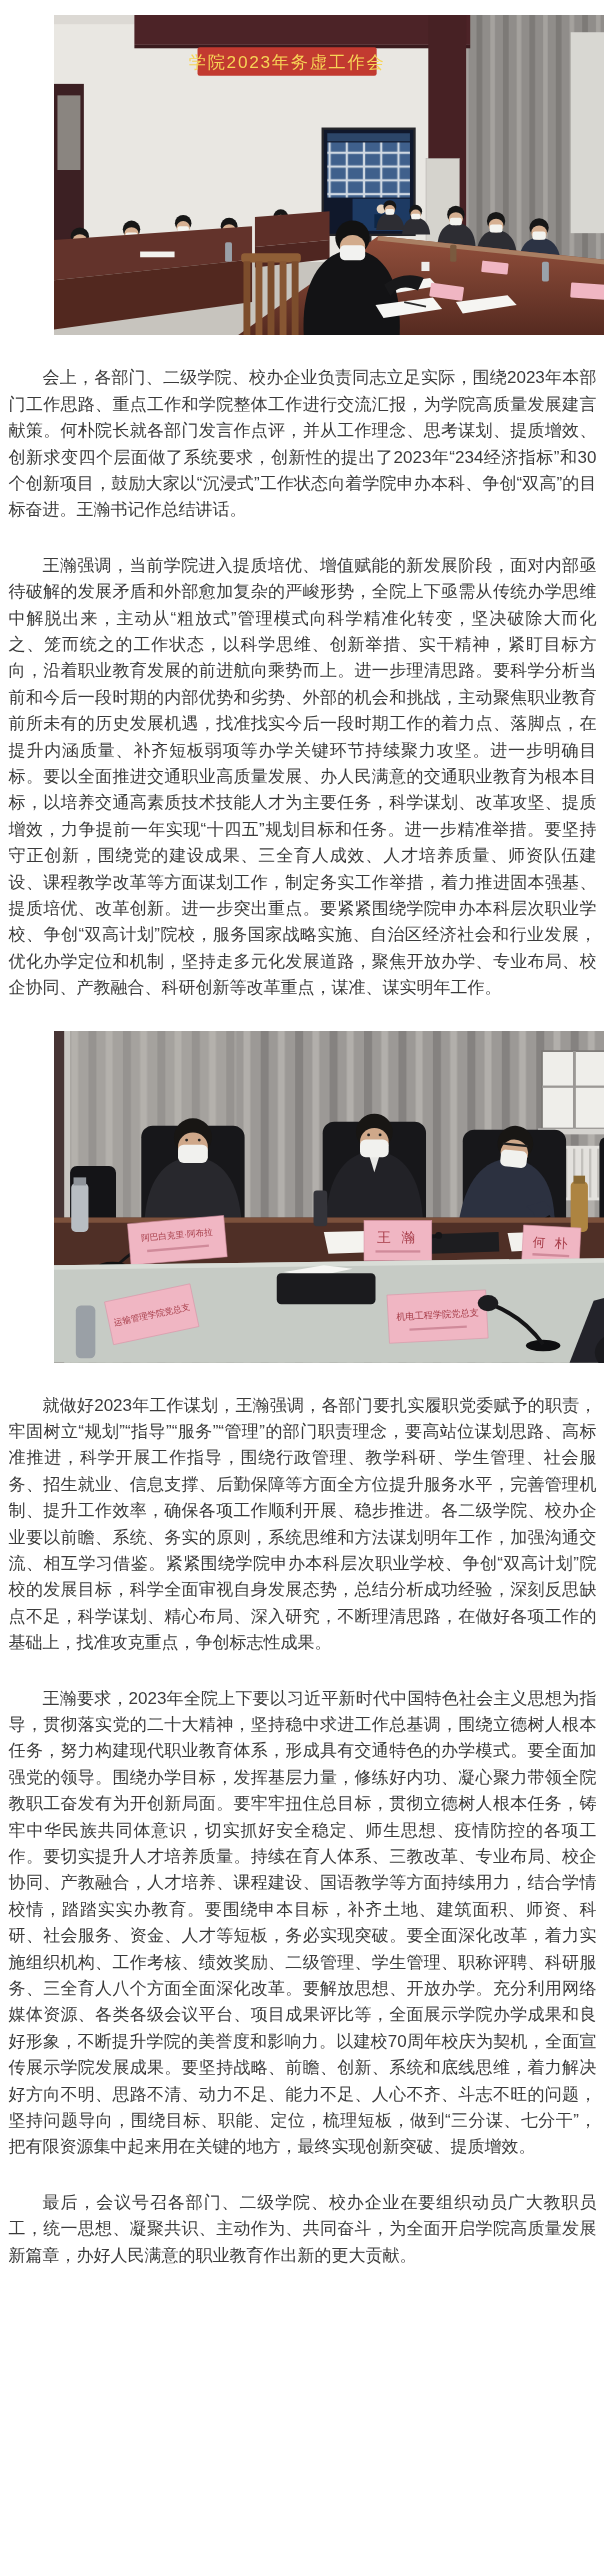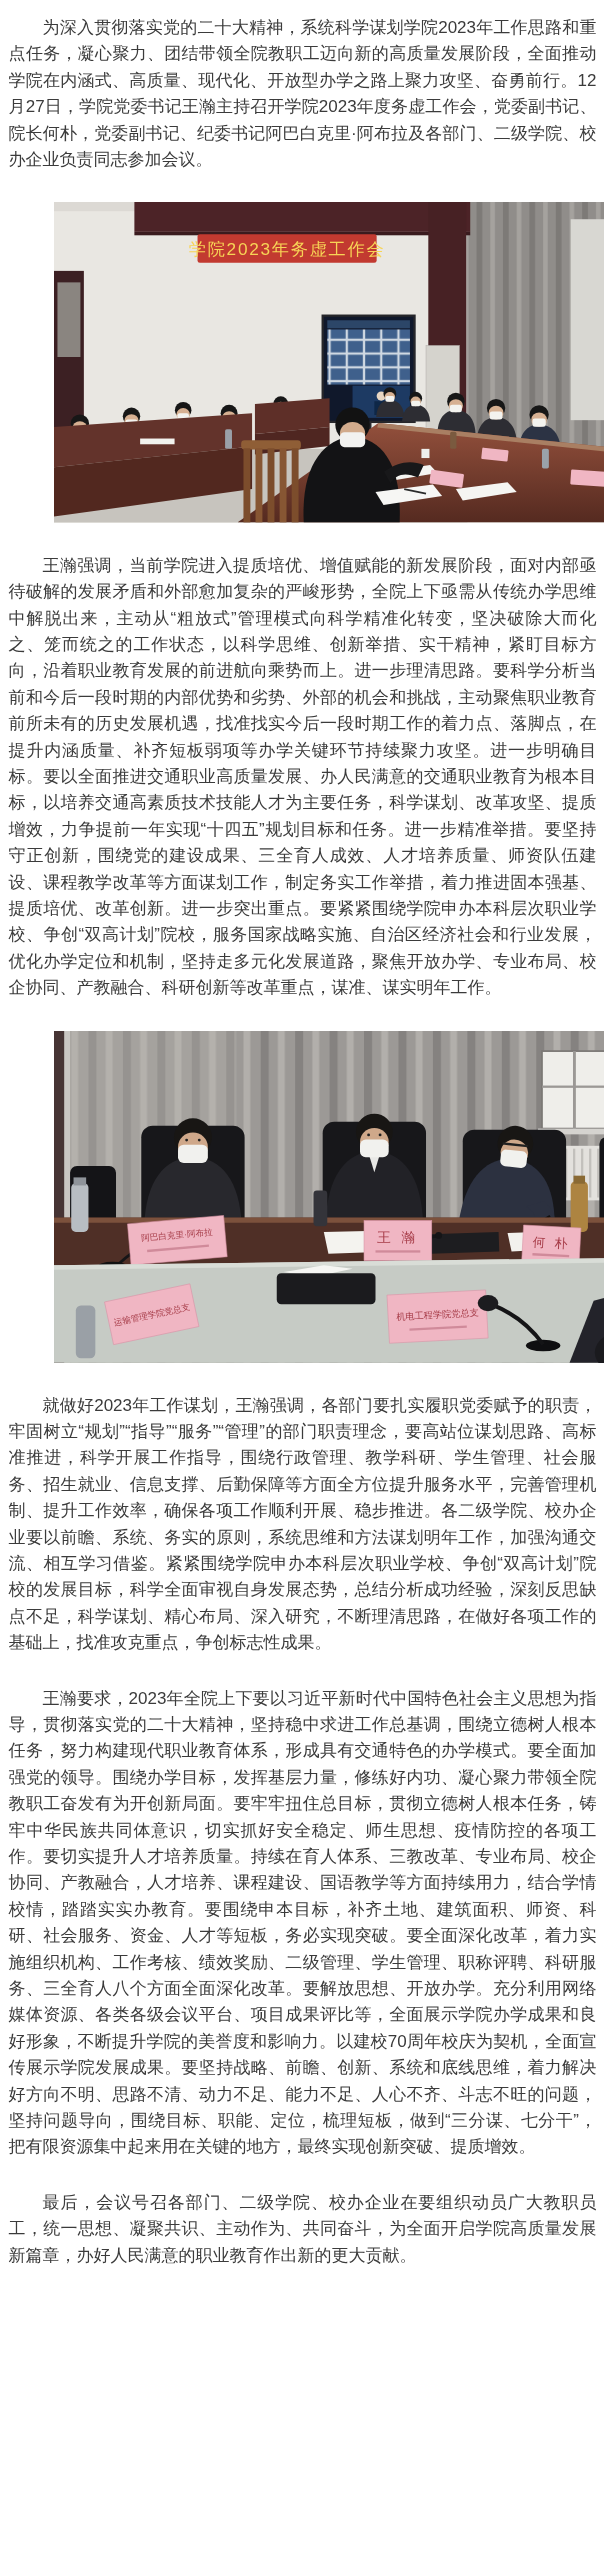--- a/index.html
+++ b/index.html
@@ -31,21 +31,20 @@
     text-decoration:underline;
   }
   .photo-frame svg{display:block;width:581px;height:auto;background:#e9e7e2;}
   svg text{font-family:"Liberation Sans","DejaVu Sans",sans-serif;}
 </style>
 </head>
 <body>
 
 <div class="article">
 
-  <p class="para">为深入贯彻落实党的二十大精神，系统科学谋划学院2023年工作思路和重点任务，凝心聚力、团结带领全院教职工迈向新的高质量发展阶段，全面推动学院在内涵式、高质量、现代化、开放型办学之路上聚力攻坚、奋勇前行。12月27日，学院党委书记王瀚主持召开学院2023年度务虚工作会，党委副书记、院长何朴，党委副书记、纪委书记阿巴白克里·阿布拉及各部门、二级学院、校办企业负责同志参加会议。</p>
 
   <div class="photo-frame">
     <svg viewBox="0 0 1012 558" xmlns="http://www.w3.org/2000/svg" style="font-size:30px">
       <defs>
         <linearGradient id="tblGrad" x1="0" y1="0" x2="0" y2="1">
           <stop offset="0" stop-color="#93503c"></stop>
           <stop offset="1" stop-color="#552a20"></stop>
         </linearGradient>
         <pattern id="curt1" width="46" height="10" patternUnits="userSpaceOnUse">
           <rect width="46" height="10" fill="#908d8a"></rect>
@@ -158,20 +157,21 @@
         <circle cx="520" cy="388" r="30" fill="#121212"></circle>
         <ellipse cx="520" cy="403" rx="22" ry="20" fill="#d2ab8c"></ellipse>
         <rect x="498" y="401" width="44" height="26" rx="8" fill="#f2f2f0"></rect>
         <path d="M575,470 C600,452 622,450 644,458 L634,480 C612,470 596,474 586,490 Z" fill="#18181a"></path>
       </g>
       <polygon points="560,505 660,492 676,512 574,528" fill="#f6f6f4"></polygon>
       <line x1="610" y1="500" x2="648" y2="508" stroke="#2a2a2a" stroke-width="3"></line>
     </svg>
   </div>
 
+  <p class="para">会上，各部门、二级学院、校办企业负责同志立足实际，围绕2023年本部门工作思路、重点工作和学院整体工作进行交流汇报，为学院高质量发展建言献策。何朴院长就各部门发言作点评，并从工作理念、思考谋划、提质增效、创新求变四个层面做了系统要求，创新性的提出了2023年“234经济指标”和30个创新项目，鼓励大家以“沉浸式”工作状态向着学院申办本科、争创“双高”的目标奋进。王瀚书记作总结讲话。</p>
   <p class="para">王瀚强调，当前学院进入提质培优、增值赋能的新发展阶段，面对内部亟待破解的发展矛盾和外部愈加复杂的严峻形势，全院上下亟需从传统办学思维中解脱出来，主动从“粗放式”管理模式向科学精准化转变，坚决破除大而化之、笼而统之的工作状态，以科学思维、创新举措、实干精神，紧盯目标方向，沿着职业教育发展的前进航向乘势而上。进一步理清思路。要科学分析当前和今后一段时期的内部优势和劣势、外部的机会和挑战，主动聚焦职业教育前所未有的历史发展机遇，找准找实今后一段时期工作的着力点、落脚点，在提升内涵质量、补齐短板弱项等办学关键环节持续聚力攻坚。进一步明确目标。要以全面推进交通职业高质量发展、办人民满意的交通职业教育为根本目标，以培养交通高素质技术技能人才为主要任务，科学谋划、改革攻坚、提质增效，力争提前一年实现“十四五”规划目标和任务。进一步精准举措。要坚持守正创新，围绕党的建设成果、三全育人成效、人才培养质量、师资队伍建设、课程教学改革等方面谋划工作，制定务实工作举措，着力推进固本强基、提质培优、改革创新。进一步突出重点。要紧紧围绕学院申办本科层次职业学校、争创“双高计划”院校，服务国家战略实施、自治区经济社会和行业发展，优化办学定位和机制，坚持走多元化发展道路，聚焦开放办学、专业布局、校企协同、产教融合、科研创新等改革重点，谋准、谋实明年工作。</p>
 
   <div class="photo-frame">
     <svg viewBox="0 0 1012 578" xmlns="http://www.w3.org/2000/svg" style="font-size:30px">
       <defs>
         <pattern id="curt2" width="60" height="12" patternUnits="userSpaceOnUse">
           <rect width="60" height="12" fill="#9c9996"></rect>
           <rect x="0" width="14" height="12" fill="#858280"></rect>
           <rect x="30" width="12" height="12" fill="#b2afab"></rect>
         </pattern>

